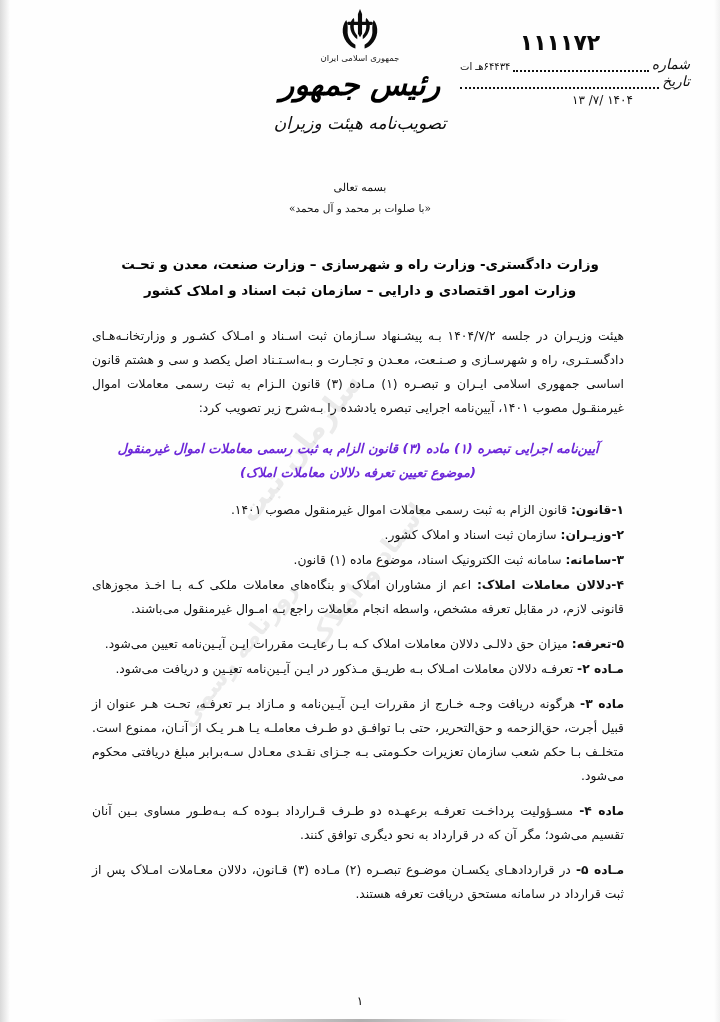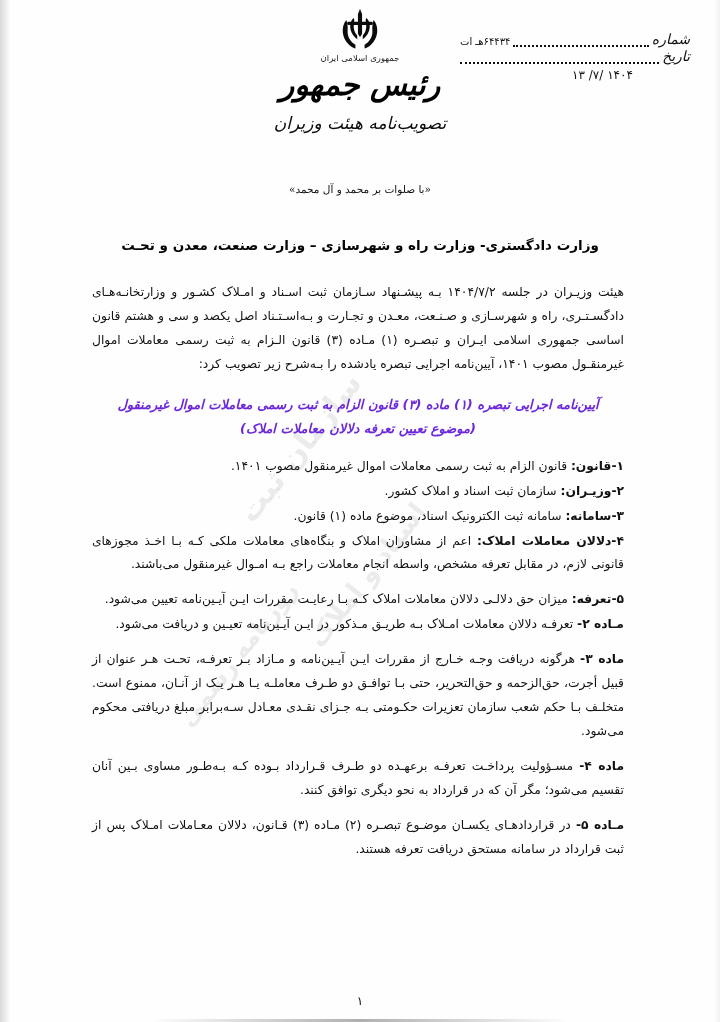--- a/index.html
+++ b/index.html
@@ -247,39 +247,42 @@
 
           <path d="M80 26 C92 40 90 66 74 80 C69 84.5 64 87 60 88.5 L60 80 C71 74 78 62 77 49 C76.5 40 77 32 80 26 Z"></path>
         </g>
       </svg>
       <div class="republic-line">جمهوری اسلامی ایران</div>
       <div class="president-title">رئیس جمهور</div>
       <div class="decree-sub">تصویب‌نامه هیئت وزیران</div>
     </div>
 
     <div class="meta-block">
+      <div class="meta-number">۱۱۱۱۷۲</div>
       <div class="meta-row">
         <span class="meta-label">شماره</span>
         <span class="meta-dots"></span>
         <span class="meta-suffix">۶۴۴۳۴هـ ات</span>
       </div>
       <div class="meta-row">
         <span class="meta-label">تاریخ</span>
         <span class="meta-dots"></span>
       </div>
       <div class="meta-date">۱۴۰۴ /۷/ ۱۳</div>
     </div>
   </div>
 
   <div class="bismillah-block">
+    <div class="bismillah">بسمه تعالی</div>
     <div class="salavat">«با صلوات بر محمد و آل محمد»</div>
   </div>
 
   <div class="recipients">
     <div>وزارت دادگستری- وزارت راه و شهرسازی – وزارت صنعت، معدن و تحـت</div>
+    <div>وزارت امور اقتصادی و دارایی – سازمان ثبت  اسناد و املاک کشور</div>
   </div>
 
   <div class="body-wrap">
 
     <p class="para">هیئت وزیـران در جلسه ۱۴۰۴/۷/۲ بـه پیشـنهاد سـازمان ثبت اسـناد و امـلاک کشـور و وزارتخانـه‌هـای دادگسـتـری، راه و شهرسـازی و صـنـعت، معـدن و تجـارت و بـه‌اسـتـناد اصل یکصد و سی و هشتم قانون اساسی جمهوری اسلامی ایـران و تبصـره (۱) مـاده (۳) قانون الـزام به ثبت رسمی معاملات اموال غیرمنقـول مصوب ۱۴۰۱، آیین‌نامه اجرایی تبصره یادشده را بـه‌شرح زیر تصویب کرد:</p>
 
     <div class="title-block">
       <div>آیین‌نامه اجرایی تبصره (۱) ماده (۳) قانون الزام به ثبت رسمی معاملات اموال غیرمنقول</div>
       <div>(موضوع تعیین تعرفه دلالان معاملات املاک)</div>
     </div>

